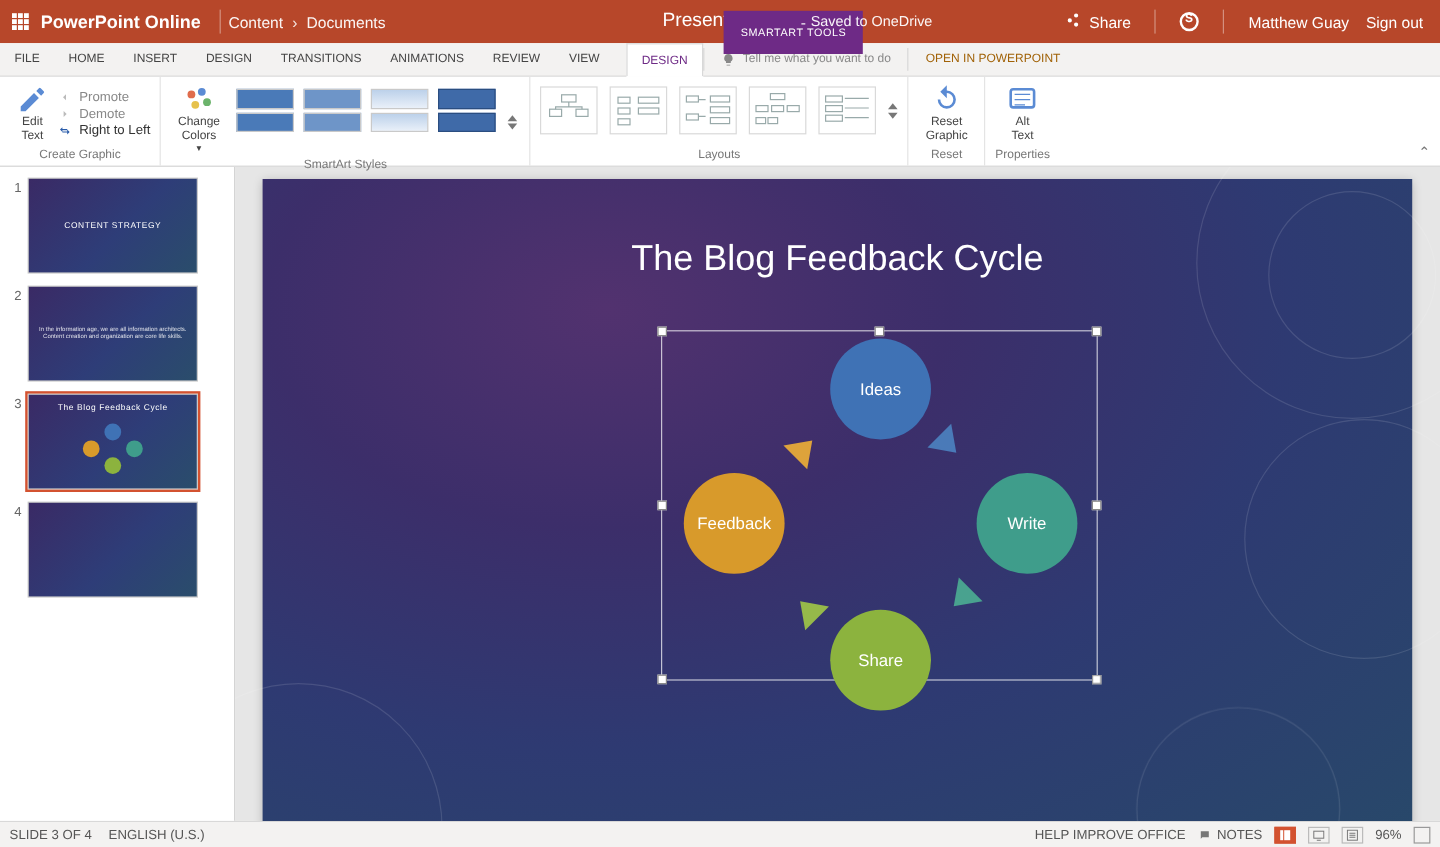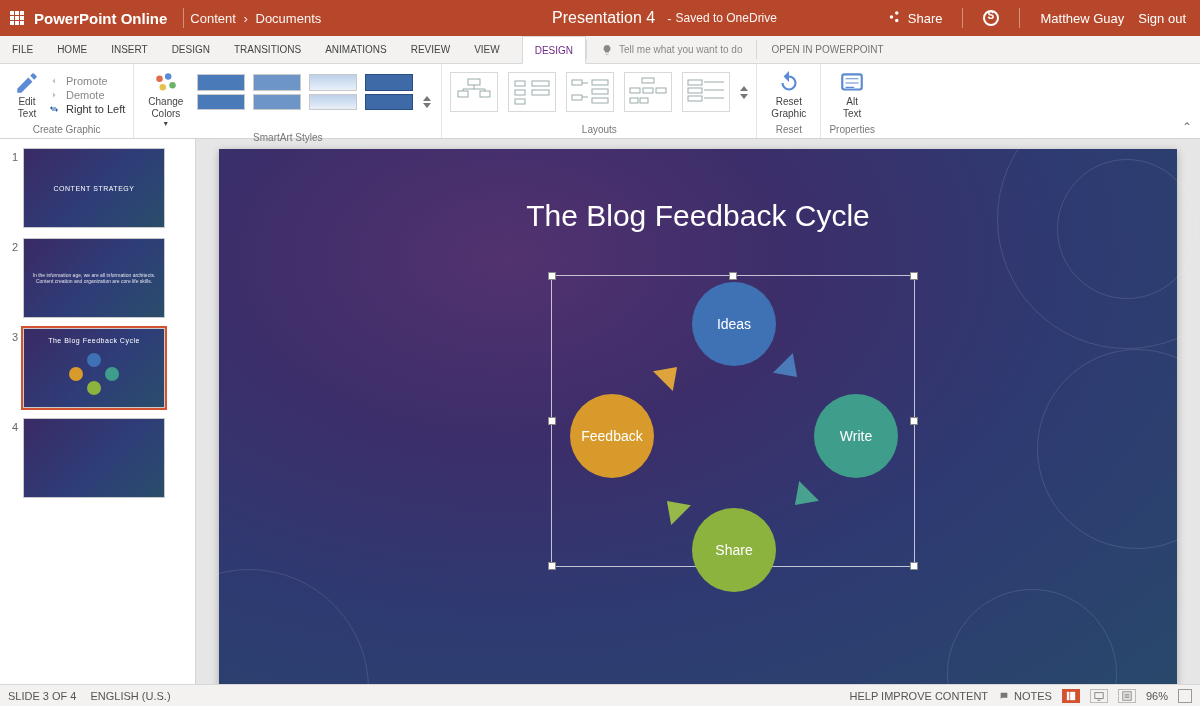--- a/index.html
+++ b/index.html
@@ -25,21 +25,21 @@
 .share-icon svg{width:14px;height:14px;fill:#fff;}
 
 
 .menubar { height: 28px; background: #f3f2f1; border-bottom: 1px solid #d8d8d8; display: flex; align-items: stretch; font-size: 10px; color: #444; }
 .menubar .tab { padding: 0 12px; display:flex; align-items:center; cursor:pointer; text-transform: uppercase; }
 .menubar .tab.file { text-transform:none; }
 .menubar .tab.active { background:#fff; color:#6e2a86; border:1px solid #d8d8d8; border-bottom:1px solid #fff; margin-bottom:-1px; }
 .menubar .sep { width:1px; background:#d8d8d8; margin:4px 0; }
 .menubar .tellme { display:flex; align-items:center; gap:6px; color:#888; padding:0 14px; }
 .menubar .tellme svg{width:12px;height:12px;fill:#888;}
-.menubar .openin { padding:0 14px; display:flex; align-items:center; color:#737373; }
+.menubar .openin { padding:0 14px; display:flex; align-items:center; color:#a16207; }
 
 
 .ribbon { height: 75px; background:#fff; border-bottom:1px solid #d4d4d4; display:flex; position:relative; }
 .ribbon .group { border-right:1px solid #e4e4e4; display:flex; flex-direction:column; justify-content:space-between; padding:4px 8px 0; position:relative; }
 .ribbon .group .glabel { font-size:10px; color:#777; text-align:center; padding:2px 0 3px; }
 .ribbon .btncol { display:flex; flex-direction:column; align-items:center; font-size:10px; color:#444; line-height:1.15; padding:2px 6px; cursor:pointer;}
 .ribbon .btncol svg{width:26px;height:26px;}
 .ribbon .smallrow { display:flex; align-items:center; font-size:11px; color:#888; gap:6px; padding:1px 0;}
 .ribbon .smallrow.enabled{color:#333;}
 .ribbon .smallrow svg{width:12px;height:12px;}
@@ -112,20 +112,21 @@
       <span></span>
     </div>
   <span class="app">PowerPoint Online</span>
   <span class="divider"></span>
   <span class="path">
     <span>Content</span>
     <span class="chev">›</span>
     <span>Documents</span>
   </span>
   <div class="center">
+    <div class="smart-tab">SMARTART TOOLS</div>
     <span class="doc-title">Presentation 4</span>
     <span class="dash">-</span>
     <span class="saved">Saved to OneDrive</span>
   </div>
   <div class="right">
     <a href="#">
       <span class="share-icon"><svg viewBox="0 0 24 24">
             <path d="M15 8a3 3 0 100-6 3 3 0 000 6zM6 15a3 3 0 100-6 3 3 0 000 6zm9 6a3 3 0 100-6 3 3 0 000 6zM8.6 13.3l5.8 3.4M14.4 6.3L8.6 9.7"></path>
           </svg></span>
       <span>Share</span>
@@ -390,21 +391,21 @@
     </div>
   </div>
 </div>
 
 <div class="status">
   <div class="left">
     <span>SLIDE 3 OF 4</span>
     <span>ENGLISH (U.S.)</span>
   </div>
   <div class="right">
-    <span>HELP IMPROVE CONTENT</span>
+    <span>HELP IMPROVE OFFICE</span>
     <span class="notes" style="display:flex;align-items:center;gap:4px;">
       <svg viewBox="0 0 24 24">
           <path fill="#777" d="M4 4h16v12H7l-3 3V4z"></path>
         </svg>
       <span>NOTES</span>
     </span>
     <div class="vbtn active">
         <svg viewBox="0 0 12 12">
           <rect x="1" y="1" width="3" height="10" fill="#fff"></rect>
           <rect x="5" y="1" width="6" height="10" fill="#fff"></rect>

